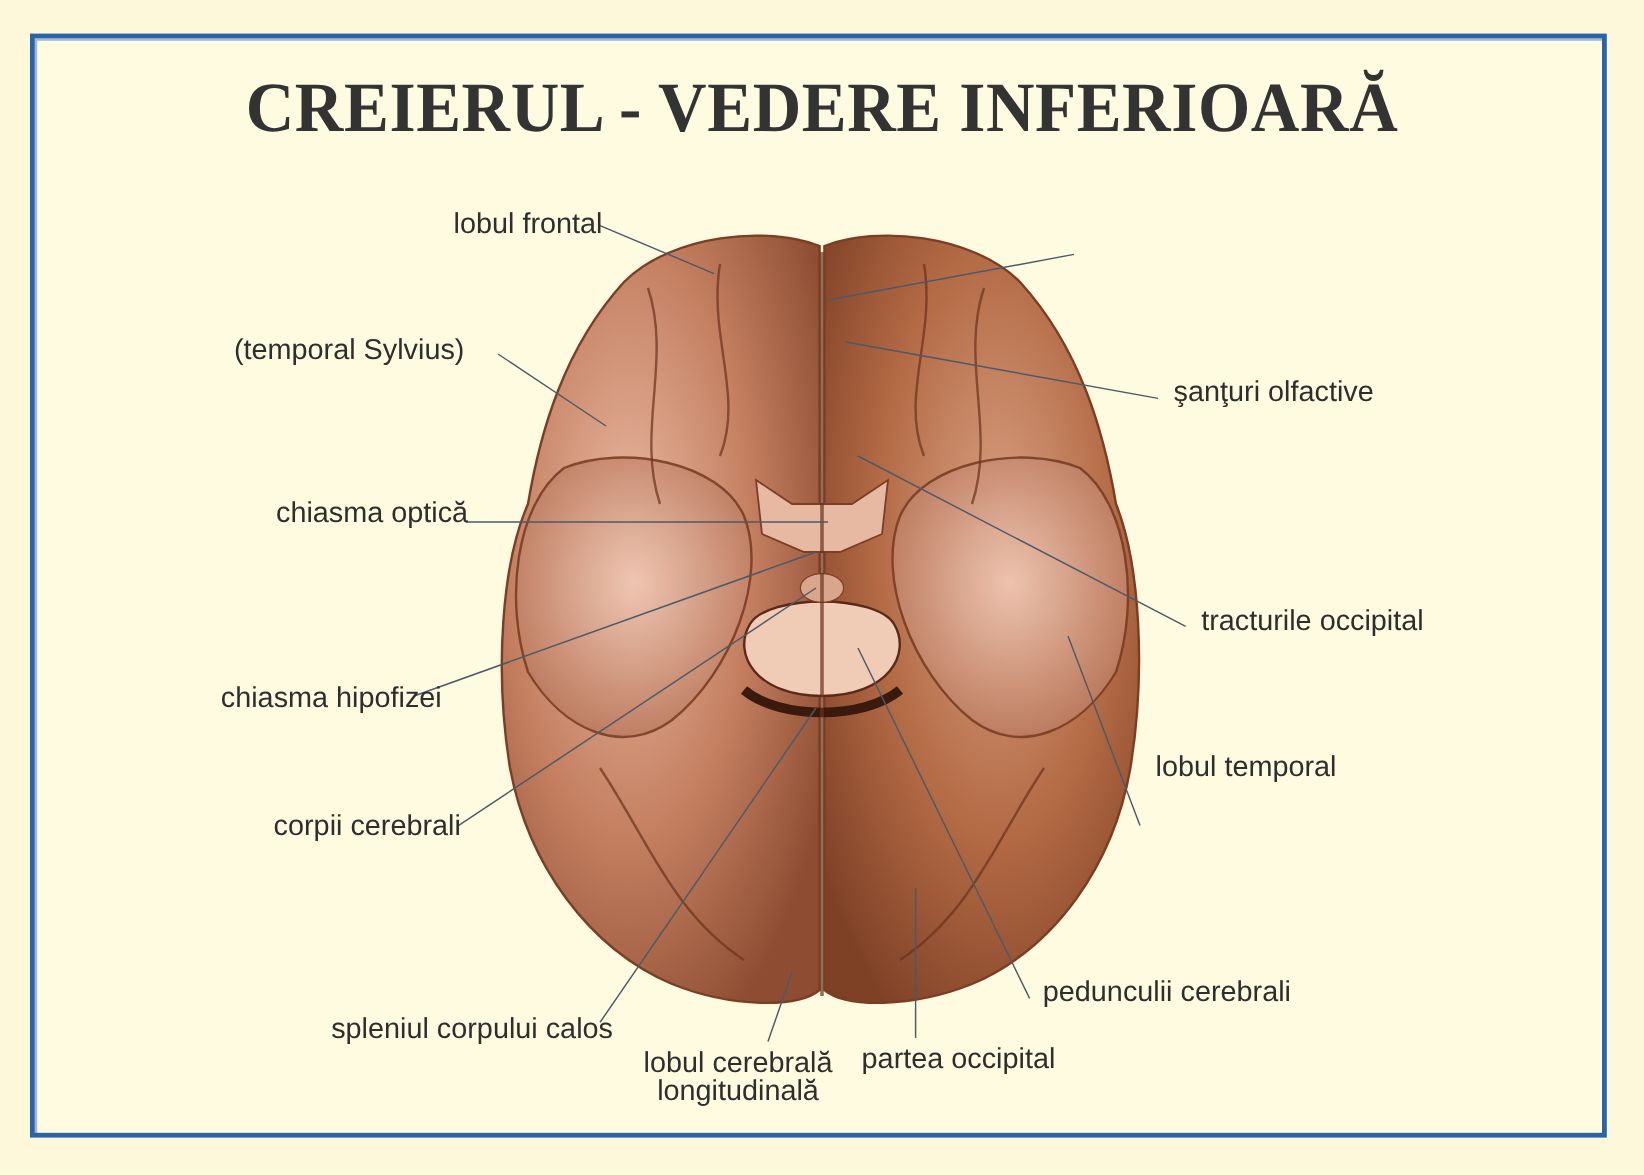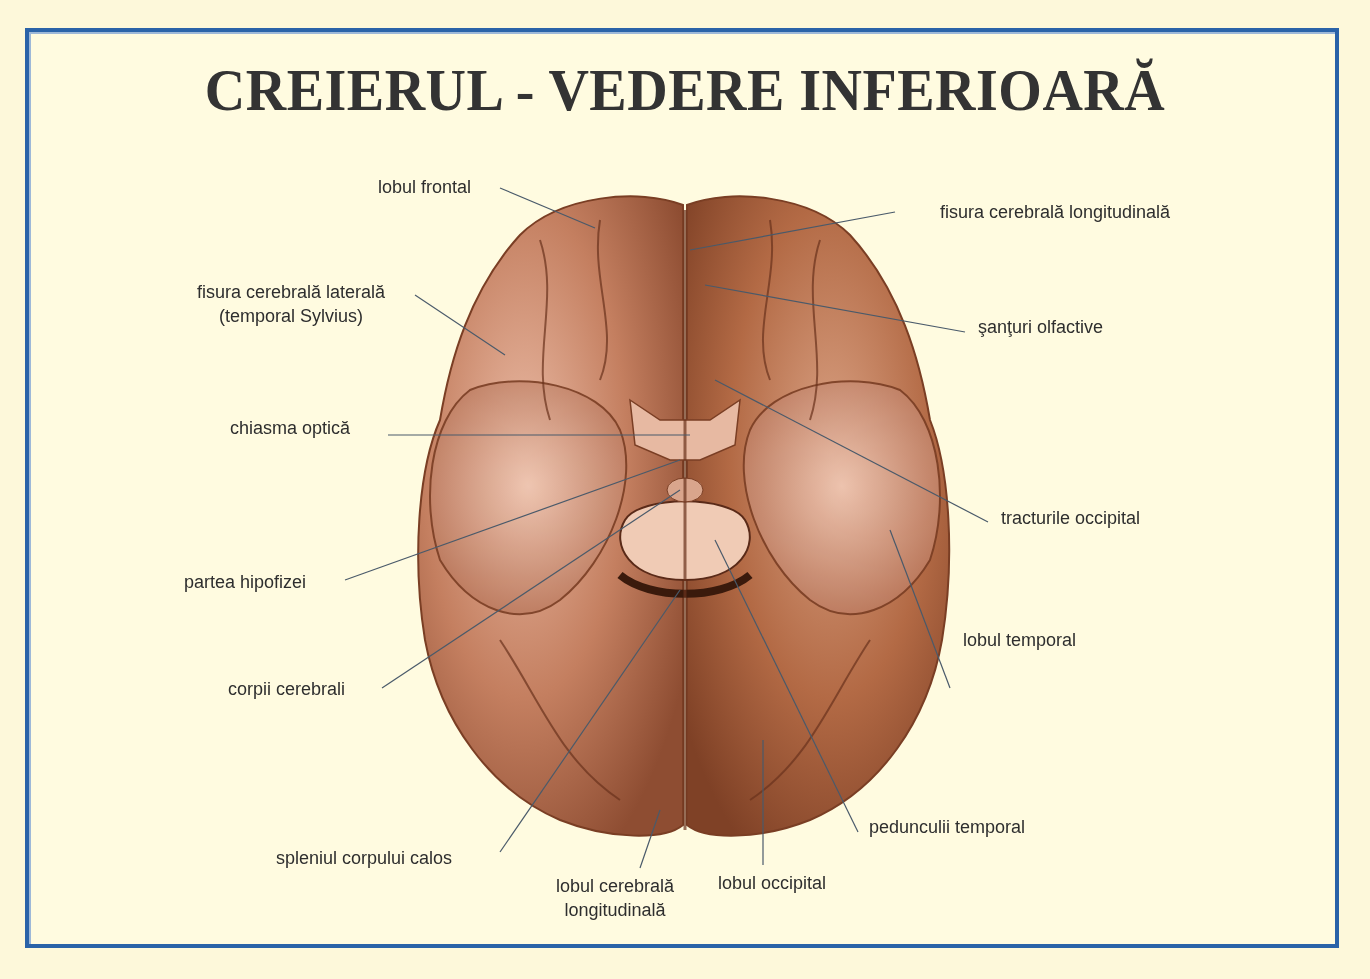--- a/index.html
+++ b/index.html
@@ -1,19 +1,19 @@
 <!DOCTYPE html>
 <html><head>
 <meta charset="utf-8">
 <style>
   html,body{margin:0;padding:0;}
   body{width:1370px;height:979px;background:#fdf8da;position:relative;overflow:hidden;font-family:"Liberation Sans",sans-serif;}
   .frame{position:absolute;left:25px;top:28px;width:1314px;height:920px;border:4px solid #2a63a8;box-shadow:inset 2px 2px 0 #9db8d8;background:#fffbe0;box-sizing:border-box;}
   .title{position:absolute;left:0;top:58px;width:1370px;text-align:center;font-family:"Liberation Serif",serif;font-weight:bold;font-size:56px;color:#333;letter-spacing:0.5px;transform:scaleY(1.05);}
-  .label{position:absolute;font-size:18px;color:#2e2e2e;line-height:24px;white-space:nowrap;}
+  .label{position:absolute;font-size:24px;color:#2e2e2e;line-height:24px;white-space:nowrap;}
   .label.c{text-align:center;}
   svg.art{position:absolute;left:0;top:0;}
 </style>
 </head>
 <body>
 
 <div class="frame"></div>
 <div class="title">CREIERUL - VEDERE INFERIOARĂ</div>
 
 <svg class="art" width="1370" height="979" viewBox="0 0 1370 979">
@@ -68,31 +68,29 @@
     <line x1="858" y1="832" x2="715" y2="540"></line>
     <line x1="950" y1="688" x2="890" y2="530"></line>
     <line x1="988" y1="522" x2="715" y2="380"></line>
     <line x1="965" y1="332" x2="705" y2="285"></line>
     <line x1="895" y1="212" x2="690" y2="250"></line>
   </g>
 </svg>
 
 <div class="label" style="left:378px;top:175px">lobul frontal</div>
 <div class="label c" style="left:175px;top:280px;width:232px">
-  <div>fisura cerebrală laterală</div>
   <div>(temporal Sylvius)</div>
 </div>
 <div class="label" style="left:230px;top:416px">chiasma optică</div>
-<div class="label" style="left:184px;top:570px">partea hipofizei</div>
+<div class="label" style="left:184px;top:570px">chiasma hipofizei</div>
 <div class="label" style="left:228px;top:677px">corpii cerebrali</div>
 <div class="label" style="left:276px;top:846px">spleniul corpului calos</div>
 <div class="label c" style="left:535px;top:874px;width:160px">
   <div>lobul cerebrală</div>
   <div>longitudinală</div>
 </div>
-<div class="label" style="left:718px;top:871px">lobul occipital</div>
-<div class="label" style="left:869px;top:815px">pedunculii temporal</div>
+<div class="label" style="left:718px;top:871px">partea occipital</div>
+<div class="label" style="left:869px;top:815px">pedunculii cerebrali</div>
 <div class="label" style="left:963px;top:628px">lobul temporal</div>
 <div class="label" style="left:1001px;top:506px">tracturile occipital</div>
 <div class="label" style="left:978px;top:315px">şanţuri olfactive</div>
 <div class="label c" style="left:905px;top:200px;width:300px">
-  <div>fisura cerebrală longitudinală</div>
 </div>
 
 </body></html>

